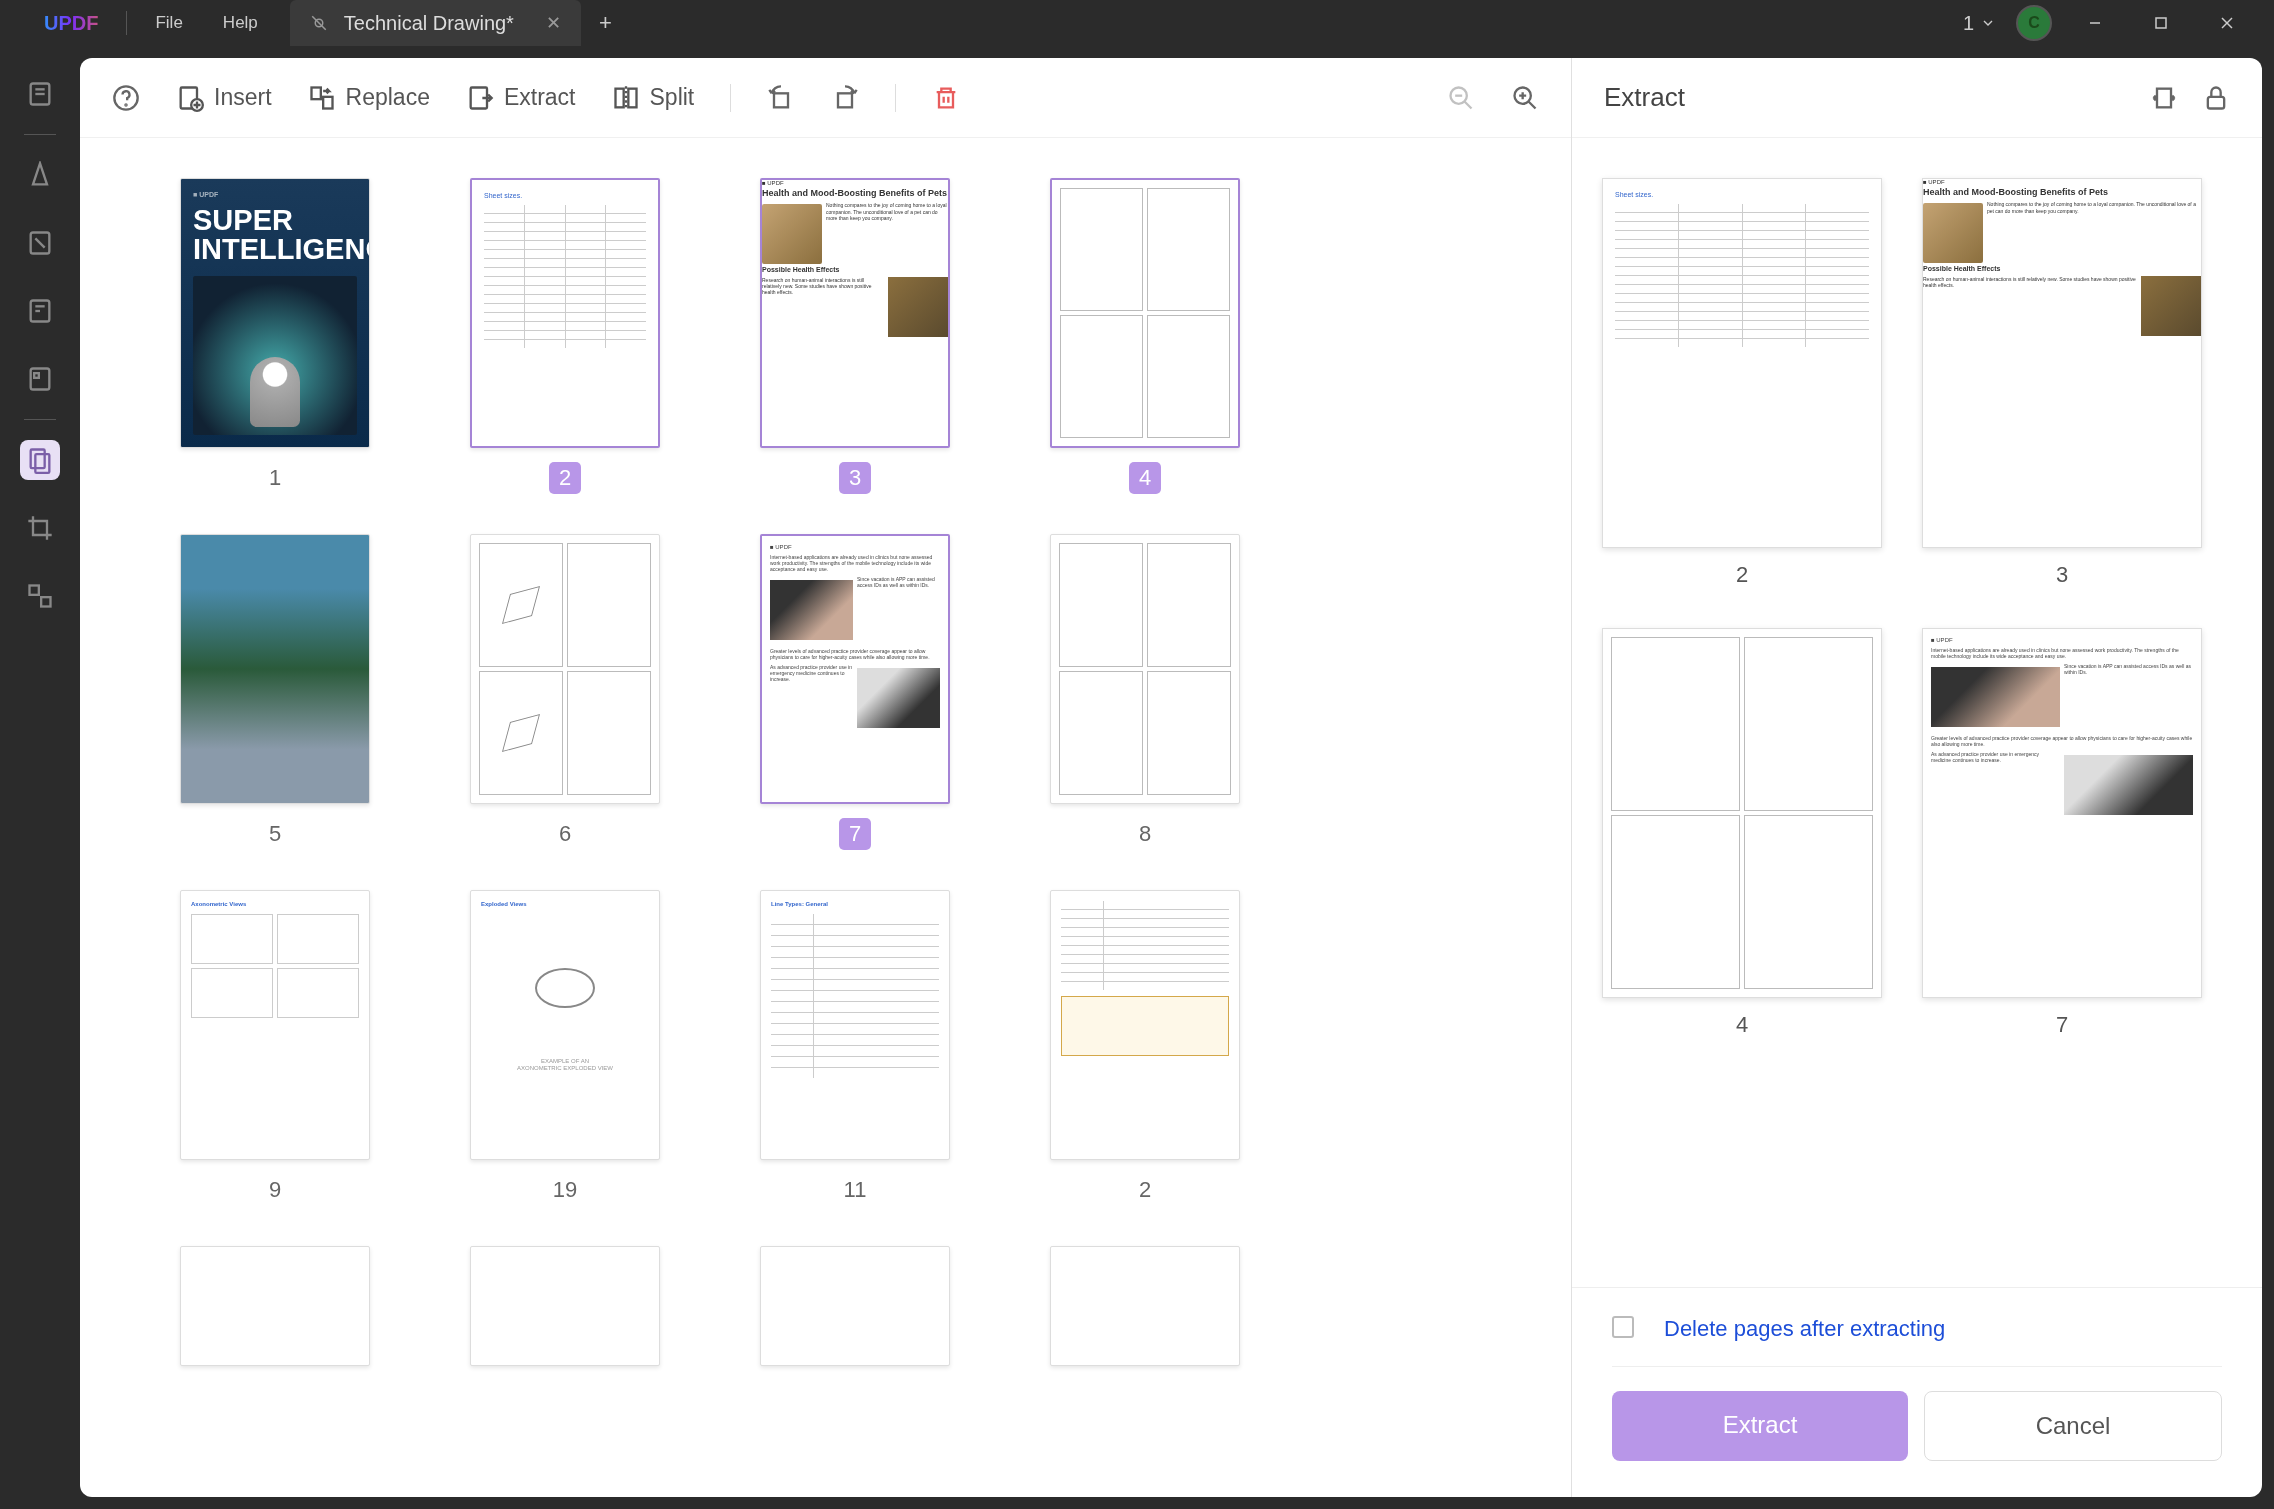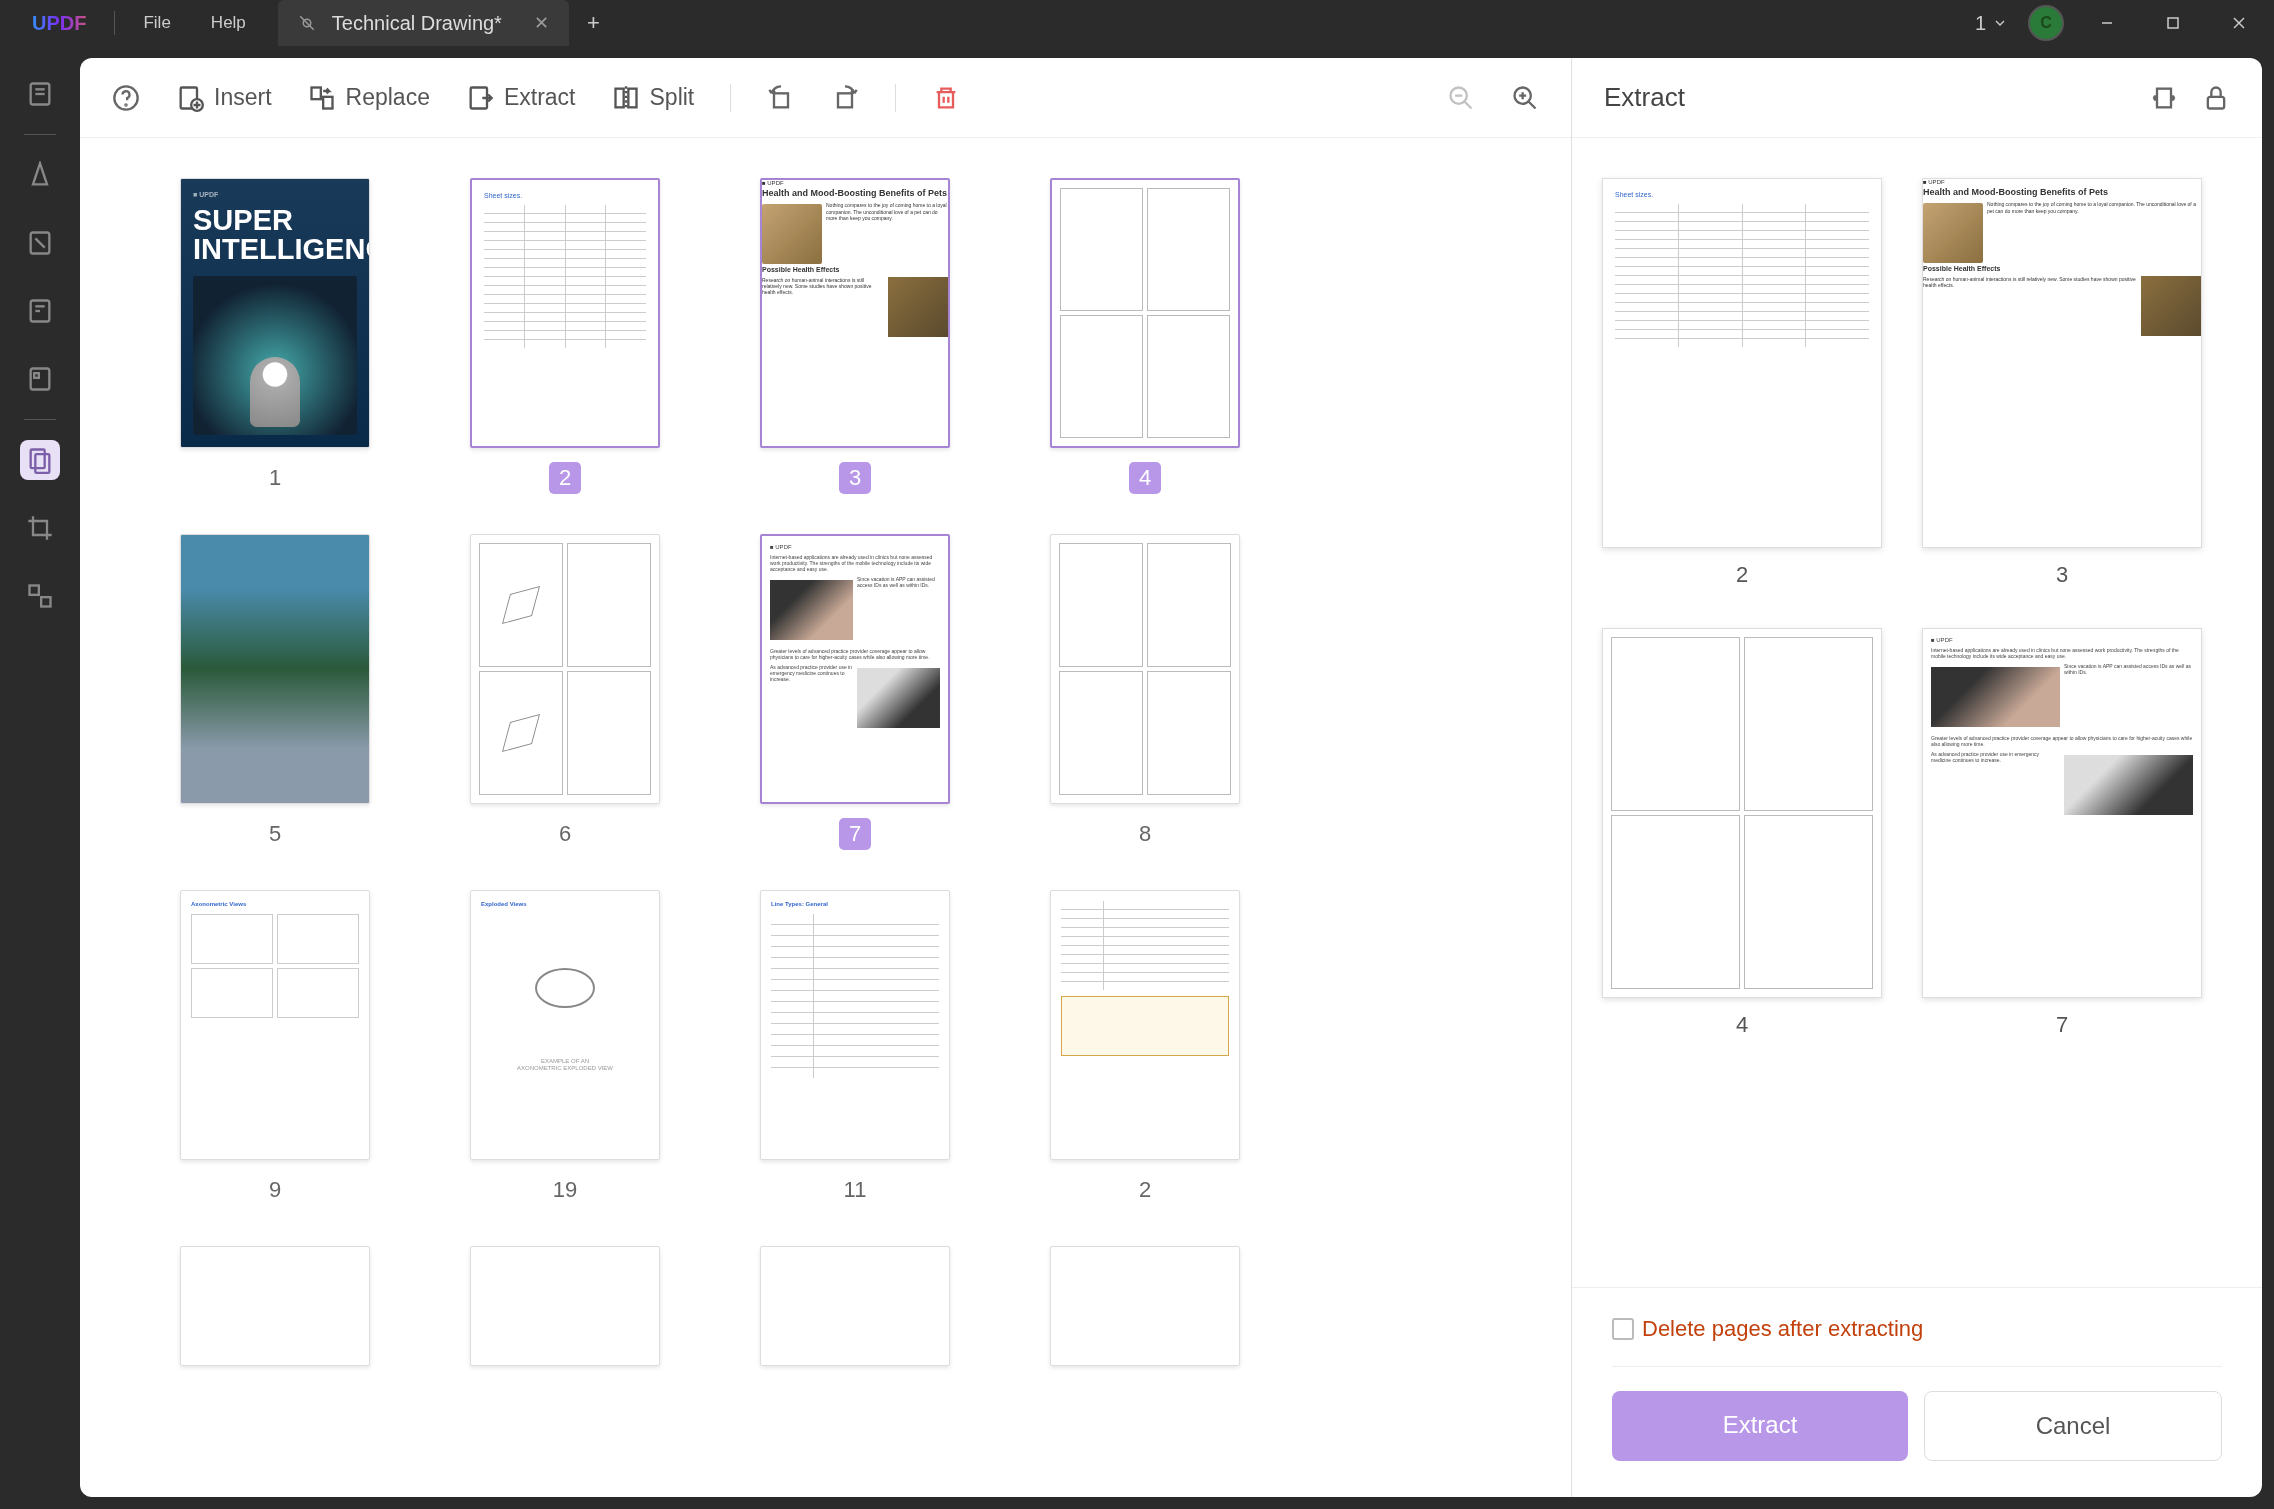--- a/index.html
+++ b/index.html
@@ -1,19 +1,19 @@
 <!DOCTYPE html>
 <html><head>
 <meta charset="utf-8">
 <style>
 * { margin: 0; padding: 0; box-sizing: border-box; font-family: -apple-system, BlinkMacSystemFont, 'Segoe UI', sans-serif; }
 body { background: #1a1a1a; width: 2274px; height: 1509px; overflow: hidden; position: relative; }
 
 
-.titlebar { height: 46px; background: #2b2b2b; display: flex; align-items: center; color: #ccc; padding: 0 12px; }
+.titlebar { height: 46px; background: #2b2b2b; display: flex; align-items: center; color: #ccc; padding: 0 24px; }
 .logo { font-weight: bold; font-size: 20px; padding: 0 20px; background: linear-gradient(90deg, #00d4ff, #7b2ff7, #ff6b35); -webkit-background-clip: text; -webkit-text-fill-color: transparent; }
 .menu-sep { width: 1px; height: 24px; background: #555; margin: 0 8px; }
 .menu-item { padding: 0 20px; font-size: 17px; cursor: pointer; }
 .tab { display: flex; align-items: center; background: #3a3a3a; height: 46px; padding: 0 20px 0 20px; border-radius: 6px 6px 0 0; margin-left: 12px; gap: 16px; }
 .tab-icon { width: 18px; height: 18px; color: #999; }
 .tab-title { font-size: 20px; color: #ddd; }
 .tab-close { color: #999; font-size: 18px; cursor: pointer; padding-left: 16px; }
 .tab-add { color: #ccc; font-size: 22px; padding: 0 18px; cursor: pointer; }
 .titlebar-right { margin-left: auto; display: flex; align-items: center; gap: 20px; }
 .tab-count { display: flex; align-items: center; gap: 6px; font-size: 20px; }
@@ -59,21 +59,21 @@
 .rp-header-icons svg { width: 28px; height: 28px; color: #666; cursor: pointer; }
 .rp-thumbs { flex: 1; overflow-y: auto; padding: 40px 30px; display: flex; flex-wrap: wrap; gap: 40px 40px; align-content: flex-start; }
 .rp-thumb-cell { display: flex; flex-direction: column; align-items: center; gap: 14px; }
 .rp-thumb { width: 280px; height: 370px; background: #fff; border: 1px solid #ddd; box-shadow: 0 2px 6px rgba(0,0,0,0.12); position: relative; overflow: hidden; }
 .rp-thumb-num { font-size: 22px; color: #555; }
 .rp-footer { border-top: 1px solid #eee; padding: 28px 40px 36px; display: flex; flex-direction: column; gap: 24px; }
 .rp-mode-row { display: flex; align-items: center; justify-content: space-between; }
 .rp-mode-label { font-size: 24px; color: #555; }
 .rp-select { border: 1px solid #ddd; border-radius: 6px; padding: 12px 40px 12px 16px; font-size: 22px; color: #555; position: relative; cursor: pointer; min-width: 340px;}
 .rp-select::after { content: '▾'; position: absolute; right: 14px; color: #888; }
-.rp-check-row { display: flex; align-items: center; gap: 8px; font-size: 22px; color: #c2410c; }
+.rp-check-row { display: flex; gap: 30px; font-size: 22px; color: #1d4ed8; }
 .rp-checkbox { width: 22px; height: 22px; border: 2px solid #bbb; border-radius: 3px; cursor: pointer; }
 .rp-divider { height: 1px; background: #eee; }
 .rp-buttons { display: flex; gap: 16px; }
 .rp-btn { flex: 1; padding: 20px; border-radius: 8px; font-size: 24px; text-align: center; cursor: pointer; }
 .rp-btn.primary { background: #b896e8; color: #fff; }
 .rp-btn.secondary { background: #fff; border: 1px solid #ddd; color: #555; }
 
 
 .th-doc { position: absolute; inset: 10px; font-size: 6px; color: #999; line-height: 1.2; overflow: hidden; }
 .th-dark { background: linear-gradient(180deg, #1a3a5a 0%, #0a2a4a 100%); color: #fff; padding: 12px; font-size: 16px; font-weight: bold; display: flex; flex-direction: column; gap: 8px; height: 100%;}

